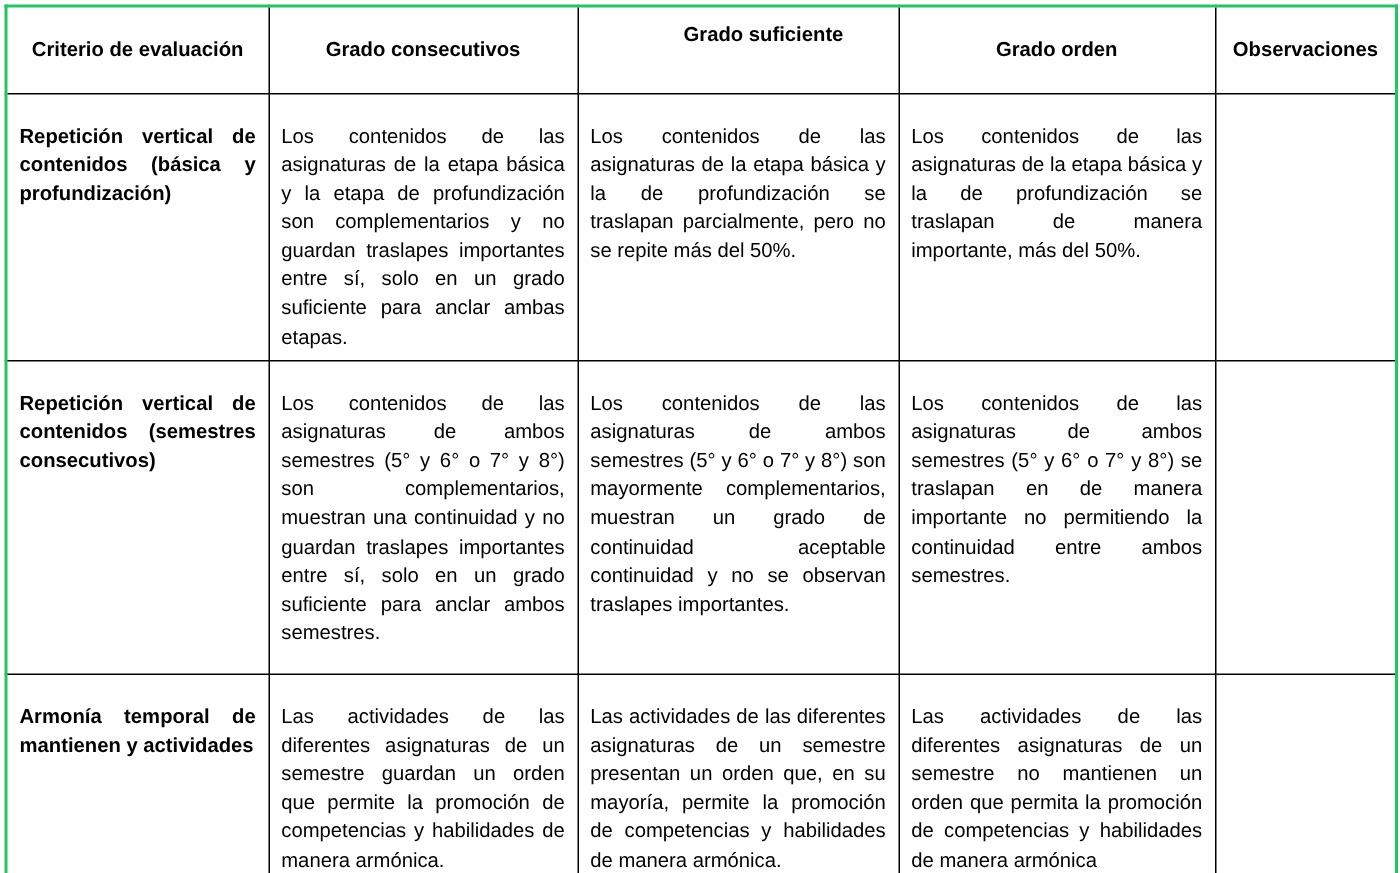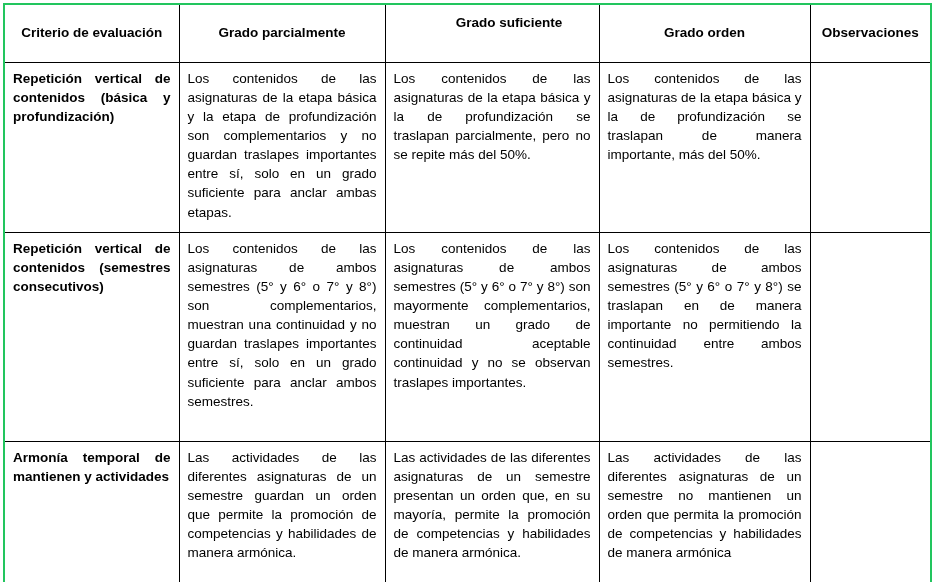--- a/index.html
+++ b/index.html
@@ -46,21 +46,21 @@
     vertical-align: top;
     padding-top: 9px;
     padding-left: 40px;
   }
   
   tr.row-1 { height: 170px; }
   tr.row-2 { height: 209px; }
   tr.row-3 { height: 154px; }
   td.ccell {
     vertical-align: top;
-    padding: 6px 8px 6px 8px;
+    padding: 18px 8px 6px 8px;
     font-size: 13.5px;
     line-height: 1.42;
     text-align: justify;
   }
   td.criterio-cell {
     font-weight: bold;
   }
   td.obs-cell {
     padding: 6px 4px;
   }
@@ -73,21 +73,21 @@
     <colgroup>
       <col style="width:175px">
       <col style="width:206px">
       <col style="width:214px">
       <col style="width:211px">
       <col style="width:121px">
     </colgroup>
     <thead>
       <tr class="header-row">
         <th class="hcell">Criterio de evaluación</th>
-        <th class="hcell">Grado parcialmente</th>
+        <th class="hcell">Grado consecutivos</th>
         <th class="hcell top-aligned">Grado suficiente</th>
         <th class="hcell">Grado orden</th>
         <th class="hcell">Observaciones</th>
       </tr>
     </thead>
     <tbody>
       <tr class="row-1">
         <td class="ccell criterio-cell">Repetición vertical de contenidos (básica y profundización)</td>
         <td class="ccell">Los contenidos de las asignaturas de la etapa básica y la etapa de profundización son complementarios y no guardan traslapes importantes entre sí, solo en un grado suficiente para anclar ambas etapas.</td>
         <td class="ccell">Los contenidos de las asignaturas de la etapa básica y la de profundización se traslapan parcialmente, pero no se repite más del 50%.</td>

